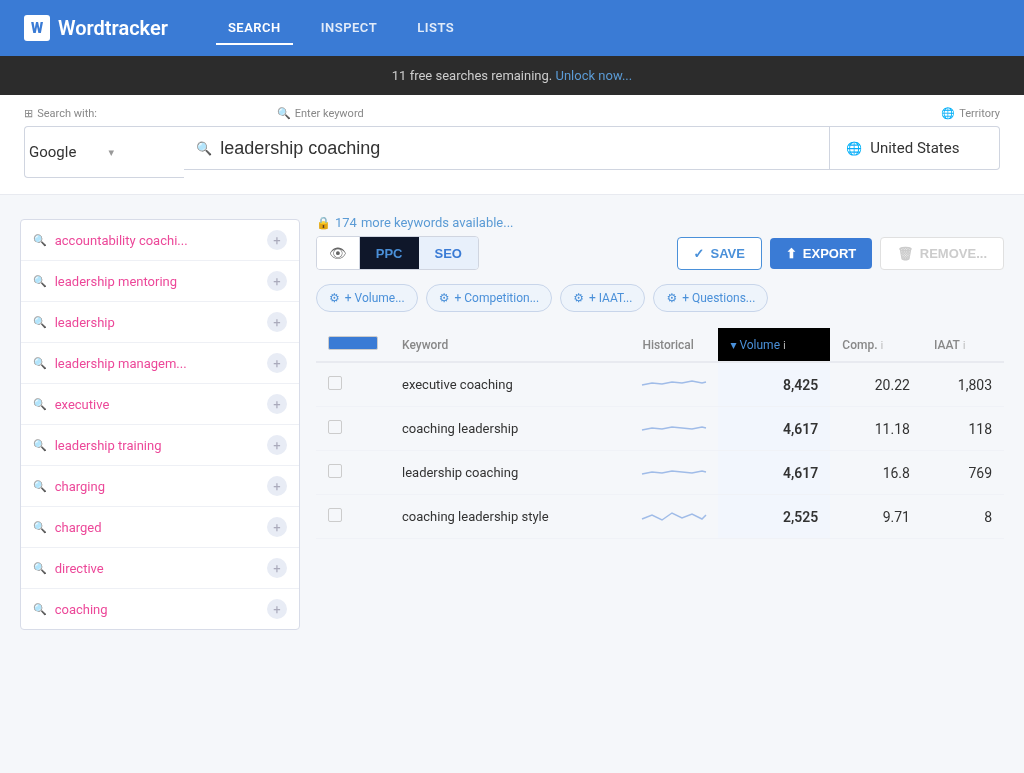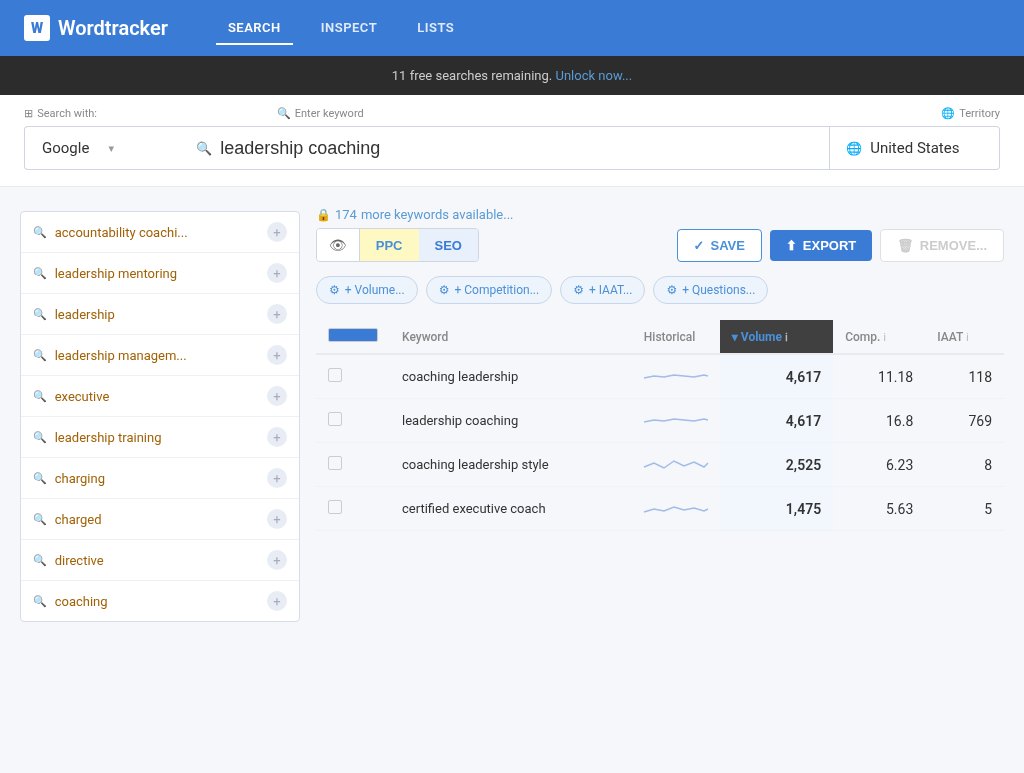--- a/index.html
+++ b/index.html
@@ -18,70 +18,70 @@
     .banner { background: #2c2c2c; text-align: center; padding: 12px; font-size: 13px; color: #ccc; }
     .banner a { color: #5b9bd5; text-decoration: none; }
 
     
     .search-area { background: white; padding: 12px 24px 16px; border-bottom: 1px solid #e8eaf0; }
     .search-labels { display: flex; gap: 0; margin-bottom: 6px; }
     .search-label { font-size: 11px; color: #888; display: flex; align-items: center; gap: 4px; }
     .search-label.kw-label { margin-left: 180px; }
     .search-label.territory-label { margin-left: auto; }
     .search-inputs { display: flex; align-items: stretch; gap: 0; }
-    .search-engine-select { display: flex; align-items: center; border: 1px solid #d0d5e0; border-right: none; background: white; padding: 0 17px; border-radius: 4px 0 0 4px; min-width: 160px; cursor: pointer; gap: 8px; height: 44px; }
+    .search-engine-select { display: flex; align-items: center; border: 1px solid #d0d5e0; border-right: none; background: white; padding: 0 4px; border-radius: 4px 0 0 4px; min-width: 160px; cursor: pointer; gap: 8px; height: 52px; }
     .search-engine-select span { flex: 1; font-size: 15px; color: #333; }
     .search-engine-select .chevron { color: #999; font-size: 11px; }
     .keyword-input-wrap { flex: 1; border: 1px solid #d0d5e0; border-left: none; display: flex; align-items: center; padding: 0 12px; background: white; height: 44px; }
     .keyword-input-icon { color: #aaa; margin-right: 8px; font-size: 13px; }
     .keyword-input { border: none; outline: none; font-size: 18px; color: #333; width: 100%; background: transparent; }
     .territory-box { border: 1px solid #d0d5e0; border-left: none; display: flex; align-items: center; padding: 0 16px; background: white; border-radius: 0 4px 4px 0; min-width: 170px; height: 44px; gap: 8px; }
     .territory-icon { color: #aaa; font-size: 13px; }
     .territory-text { font-size: 15px; color: #333; }
 
     
     .main { display: flex; padding: 0; min-height: calc(100vh - 130px); }
 
     
     .sidebar { width: 300px; min-width: 300px; padding: 24px 0 0 20px; }
     .sidebar-title { font-size: 16px; font-weight: 600; color: #333; margin-bottom: 14px; padding-left: 4px; }
     .sidebar-list { border: 1px solid #d8dce8; border-radius: 4px; background: white; overflow: hidden; }
     .sidebar-item { display: flex; align-items: center; padding: 10px 12px; border-bottom: 1px solid #eef0f5; cursor: pointer; gap: 8px; }
     .sidebar-item:last-child { border-bottom: none; }
     .sidebar-item-icon { color: #aab; font-size: 11px; }
-    .sidebar-item-text { flex: 1; font-size: 13px; color: #a16207; }
+    .sidebar-item-text { flex: 1; font-size: 13px; color: #ec4899; }
     .sidebar-item-add { color: #aab; font-size: 16px; width: 20px; height: 20px; display: flex; align-items: center; justify-content: center; border-radius: 50%; background: #e8ecf5; font-size: 13px; }
 
     
     .results { flex: 1; padding: 20px 20px 20px 16px; }
     .more-keywords { font-size: 13px; color: #5b9bd5; margin-bottom: 6px; display: flex; align-items: center; gap: 4px; }
     .lock-icon { font-size: 12px; }
     .results-title { font-size: 20px; font-weight: 700; color: #222; margin-bottom: 16px; }
     .results-title span { font-weight: 400; }
 
     
     .toolbar { display: flex; align-items: center; gap: 8px; margin-bottom: 14px; }
     .tab-group { display: flex; border: 1px solid #d0d5e0; border-radius: 4px; overflow: hidden; }
     .tab-eye { padding: 8px 12px; background: white; cursor: pointer; border-right: 1px solid #d0d5e0; color: #666; }
-    .tab-btn { padding: 8px 16px; font-size: 13px; font-weight: 600; cursor: pointer; background: #fef9c3; color: #4a90d9; border: none; }
+    .tab-btn { padding: 8px 16px; font-size: 13px; font-weight: 600; cursor: pointer; background: #0f172a; color: #4a90d9; border: none; }
     .tab-btn.active { background: #e8f0fb; color: #3a7bd5; }
     .spacer { flex: 1; }
     .btn-save { display: flex; align-items: center; gap: 6px; padding: 8px 16px; border: 1px solid #4a90d9; border-radius: 4px; background: white; color: #4a90d9; font-size: 13px; font-weight: 600; cursor: pointer; }
     .btn-export { display: flex; align-items: center; gap: 6px; padding: 8px 16px; border-radius: 4px; background: #3a7bd5; color: white; font-size: 13px; font-weight: 600; cursor: pointer; border: none; }
     .btn-remove { display: flex; align-items: center; gap: 6px; padding: 8px 16px; border: 1px solid #e0e0e0; border-radius: 4px; background: white; color: #ccc; font-size: 13px; font-weight: 600; cursor: pointer; }
 
     
     .filter-pills { display: flex; gap: 8px; margin-bottom: 16px; flex-wrap: wrap; }
     .filter-pill { display: flex; align-items: center; gap: 5px; padding: 6px 12px; border: 1px solid #c8d5ea; border-radius: 20px; background: #eef4fb; font-size: 12px; color: #4a90d9; cursor: pointer; }
 
     
     .kw-table { width: 100%; border-collapse: collapse; }
     .kw-table th { font-size: 12px; color: #888; font-weight: 500; padding: 8px 12px; border-bottom: 2px solid #e8eaf0; text-align: left; }
     .kw-table th.sortable { cursor: pointer; }
-    .kw-table th.vol-col { background: #404040; color: #4a90d9; font-weight: 700; }
+    .kw-table th.vol-col { background: #000000; color: #4a90d9; font-weight: 400; }
     .kw-table td { padding: 10px 12px; border-bottom: 1px solid #f0f2f7; vertical-align: middle; }
     .kw-table .check-col { width: 24px; }
     .kw-table .kw-col { font-size: 13px; color: #333; }
     .kw-table .hist-col { width: 80px; }
     .kw-table .vol-col-data { background: #f2f6fd; font-weight: 600; color: #333; text-align: right; }
     .kw-table .comp-col { text-align: right; color: #333; }
     .kw-table .iaat-col { text-align: right; color: #333; }
     .info-icon { color: #bbb; font-size: 11px; cursor: pointer; }
     svg.spark { overflow: visible; }
 
@@ -248,20 +248,30 @@
         <tr>
           <th class="check-col"><span class="check-box header"></span></th>
           <th>Keyword</th>
           <th style="text-align:left;">Historical</th>
           <th class="vol-col sortable">▾ Volume <span class="info-icon">ℹ</span></th>
           <th>Comp. <span class="info-icon">ℹ</span></th>
           <th>IAAT <span class="info-icon">ℹ</span></th>
         </tr>
       </thead>
       <tbody id="kw-tbody">
+      <tr>
+    <td class="check-col"><span class="check-box"></span></td>
+    <td class="kw-col">executive coaching</td>
+    <td class="hist-col" style="text-align:center;"><svg class="spark" width="64" height="20" viewBox="0 0 64 20">
+                <polyline points="0,12 10,10 20,11 30,9 40,10 50,8 60,10 64,9" fill="none" stroke="#a0bce8" stroke-width="1.5"></polyline>
+              </svg></td>
+    <td class="vol-col-data">8,425</td>
+    <td class="comp-col">20.22</td>
+    <td class="iaat-col">1,803</td>
+  </tr>
           <tr>
     <td class="check-col"><span class="check-box"></span></td>
     <td class="kw-col">coaching leadership</td>
     <td class="hist-col" style="text-align:center;"><svg class="spark" width="64" height="20" viewBox="0 0 64 20">
                 <polyline points="0,13 10,11 20,12 30,10 40,11 50,12 60,10 64,11" fill="none" stroke="#a0bce8" stroke-width="1.5"></polyline>
               </svg></td>
     <td class="vol-col-data">4,617</td>
     <td class="comp-col">11.18</td>
     <td class="iaat-col">118</td>
   </tr>
@@ -275,29 +285,19 @@
     <td class="comp-col">16.8</td>
     <td class="iaat-col">769</td>
   </tr>
           <tr>
     <td class="check-col"><span class="check-box"></span></td>
     <td class="kw-col">coaching leadership style</td>
     <td class="hist-col" style="text-align:center;"><svg class="spark" width="64" height="20" viewBox="0 0 64 20">
                 <polyline points="0,14 10,10 20,15 30,8 40,13 50,9 60,14 64,10" fill="none" stroke="#a0bce8" stroke-width="1.5"></polyline>
               </svg></td>
     <td class="vol-col-data">2,525</td>
-    <td class="comp-col">6.23</td>
+    <td class="comp-col">9.71</td>
     <td class="iaat-col">8</td>
-  </tr>
-          <tr>
-    <td class="check-col"><span class="check-box"></span></td>
-    <td class="kw-col">certified executive coach</td>
-    <td class="hist-col" style="text-align:center;"><svg class="spark" width="64" height="20" viewBox="0 0 64 20">
-                <polyline points="0,15 10,12 20,14 30,10 40,13 50,11 60,14 64,12" fill="none" stroke="#a0bce8" stroke-width="1.5"></polyline>
-              </svg></td>
-    <td class="vol-col-data">1,475</td>
-    <td class="comp-col">5.63</td>
-    <td class="iaat-col">5</td>
   </tr>
         </tbody>
     </table>
   </section>
 </div>
 
 </body></html>

